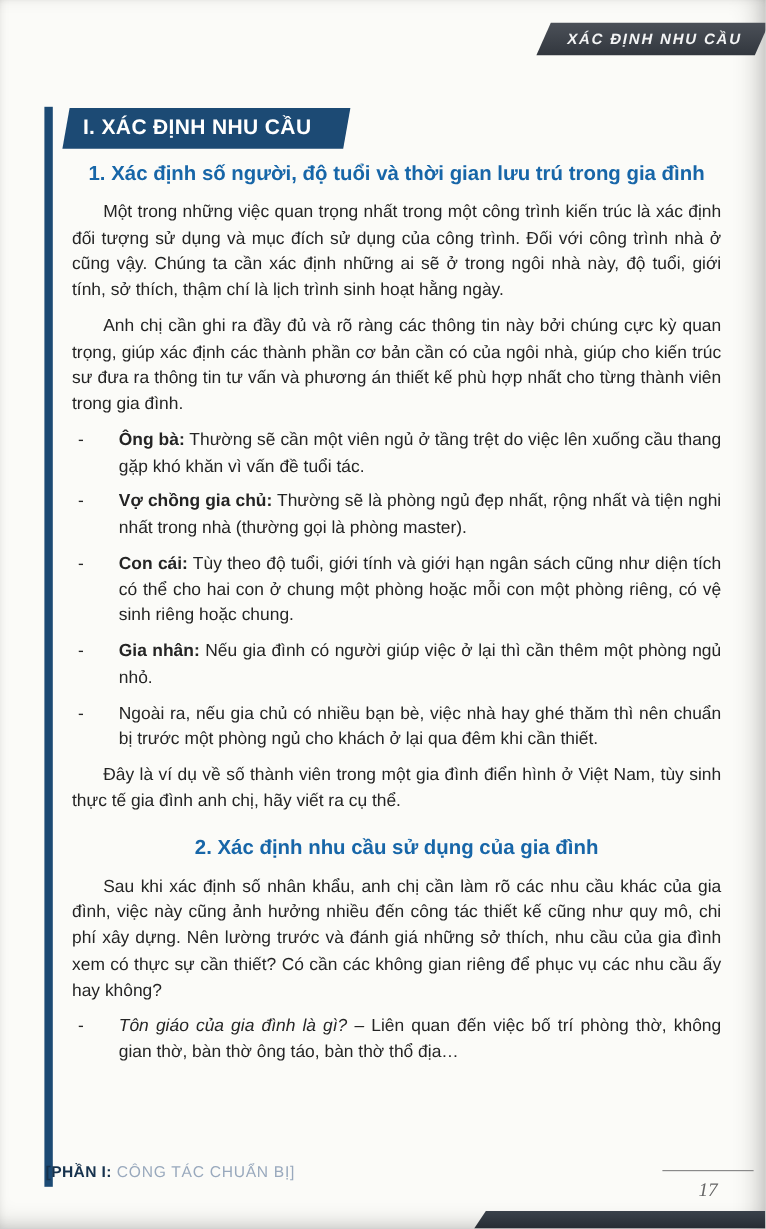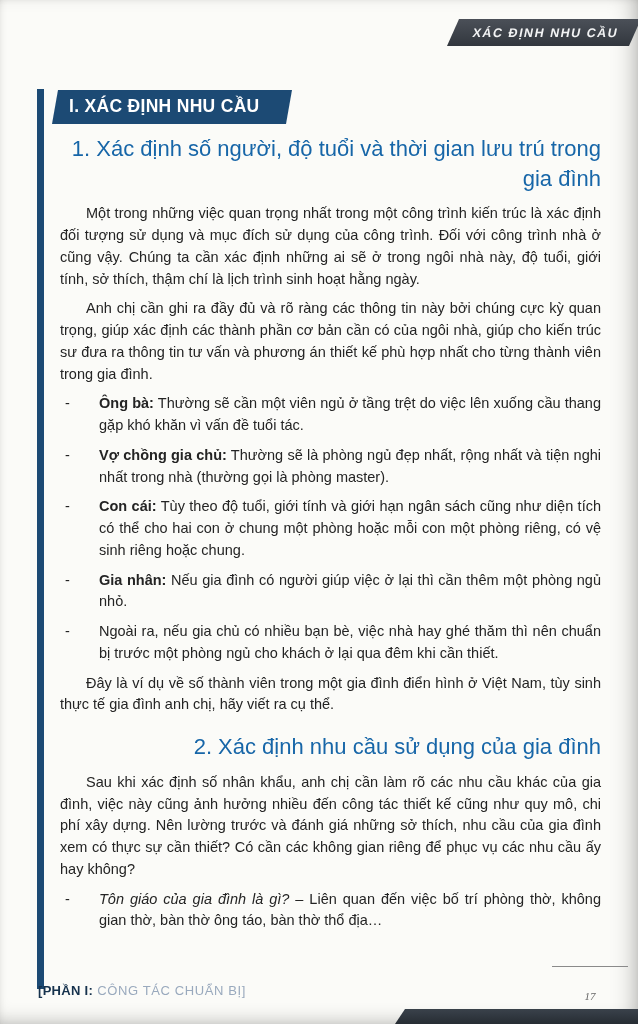--- a/index.html
+++ b/index.html
@@ -79,27 +79,27 @@
     left: 60px;
     top: 134px;
     width: 541px;
     color: #242424;
     font-size: 14.5px;
     line-height: 1.5;
     text-align: justify;
   }
   .section-heading {
     color: #1766a8;
-    font-size: 22px;
-    font-weight: normal;
+    font-size: 17px;
+    font-weight: bold;
     line-height: 1.35;
     margin: 16px 0 10px;
     padding-left: 27px;
     text-indent: -27px;
-    text-align: right;
+    text-align: center;
   }
   .section-heading:first-child { margin-top: 0; }
   .para {
     text-indent: 26px;
     margin: 0 0 8px;
   }
   .li {
     display: flex;
     margin: 0 0 8px;
   }
@@ -112,43 +112,43 @@
     margin: 0;
     text-align: justify;
   }
   .li .li-text b { font-weight: bold; }
   .li .li-text i { font-style: italic; }
 
   
   .footer-left {
     position: absolute;
     left: 38px;
-    bottom: 26px;
+    bottom: 40px;
     font-size: 13px;
     letter-spacing: .3px;
   }
   .footer-left b {
     color: #16324d;
     font-weight: bold;
   }
   .footer-left .footer-light {
     color: #99a9bd;
     letter-spacing: .6px;
   }
   .footer-right {
     position: absolute;
     right: 10px;
     bottom: 22px;
     width: 76px;
     text-align: center;
     border-top: 1.5px solid #8a8a8a;
-    padding-top: 23px;
+    padding-top: 8px;
     font-family: "Liberation Serif", serif;
     font-style: italic;
-    font-size: 11px;
+    font-size: 16px;
     color: #666666;
   }
 
   
   .bottom-bar {
     position: absolute;
     right: 0;
     bottom: 0;
     height: 15px;
     width: 243px;

